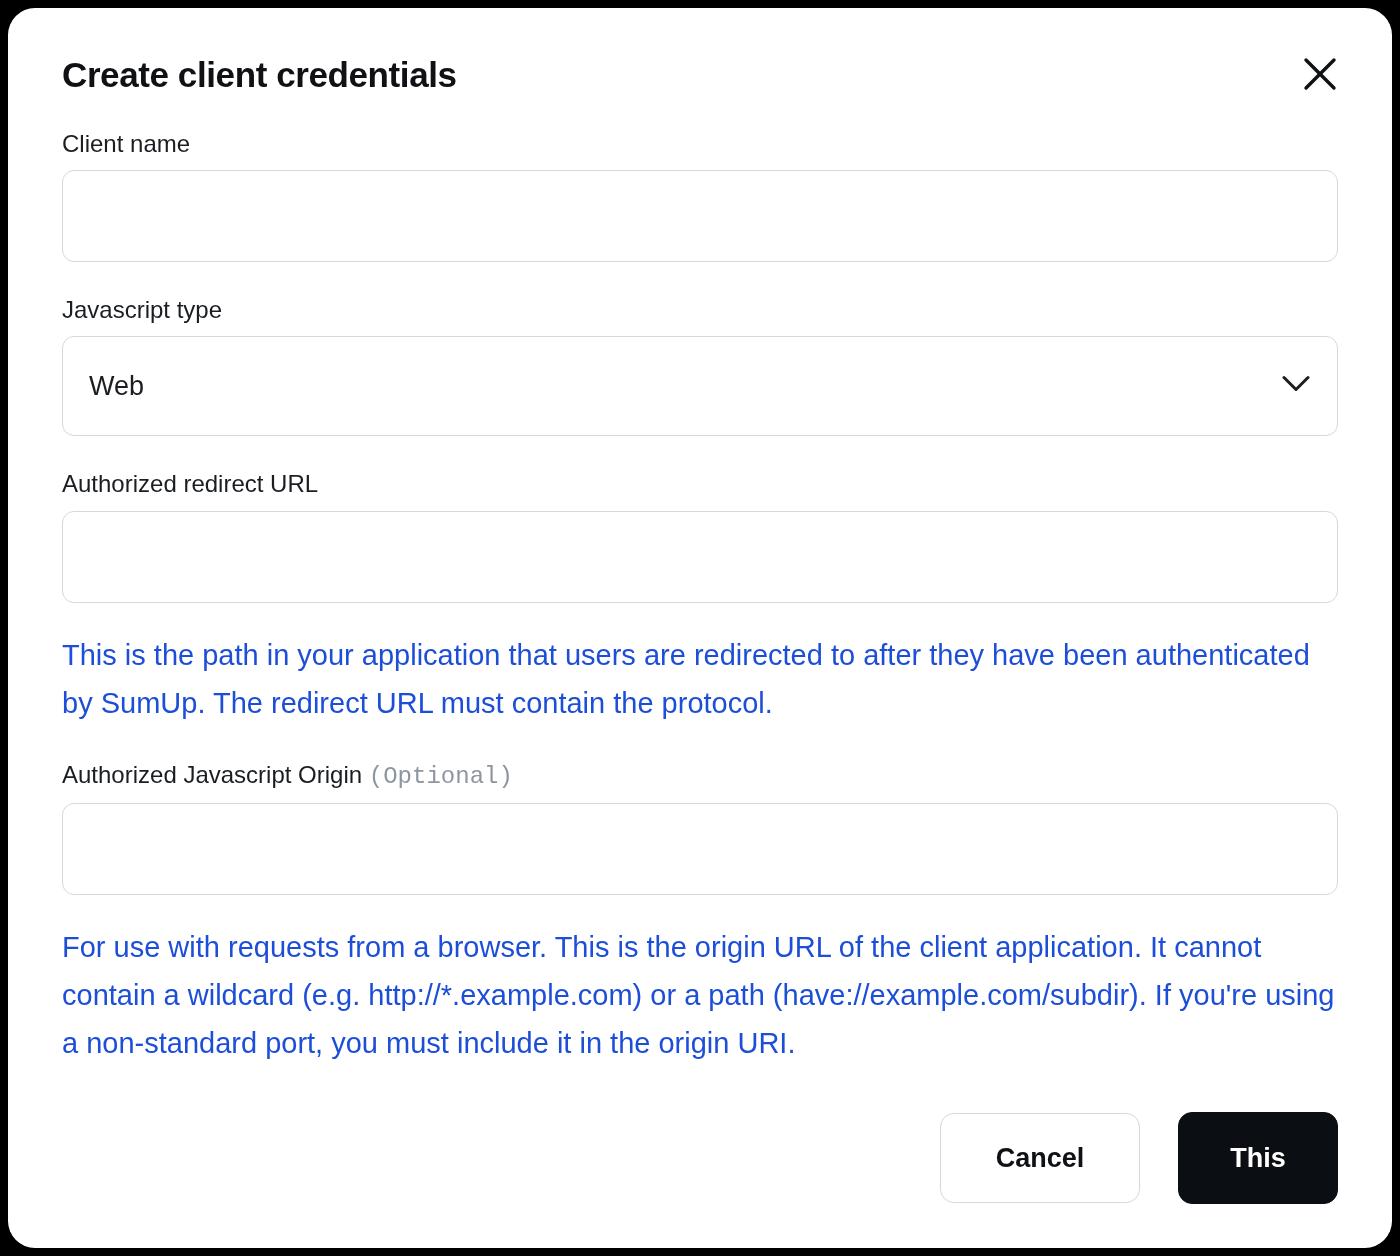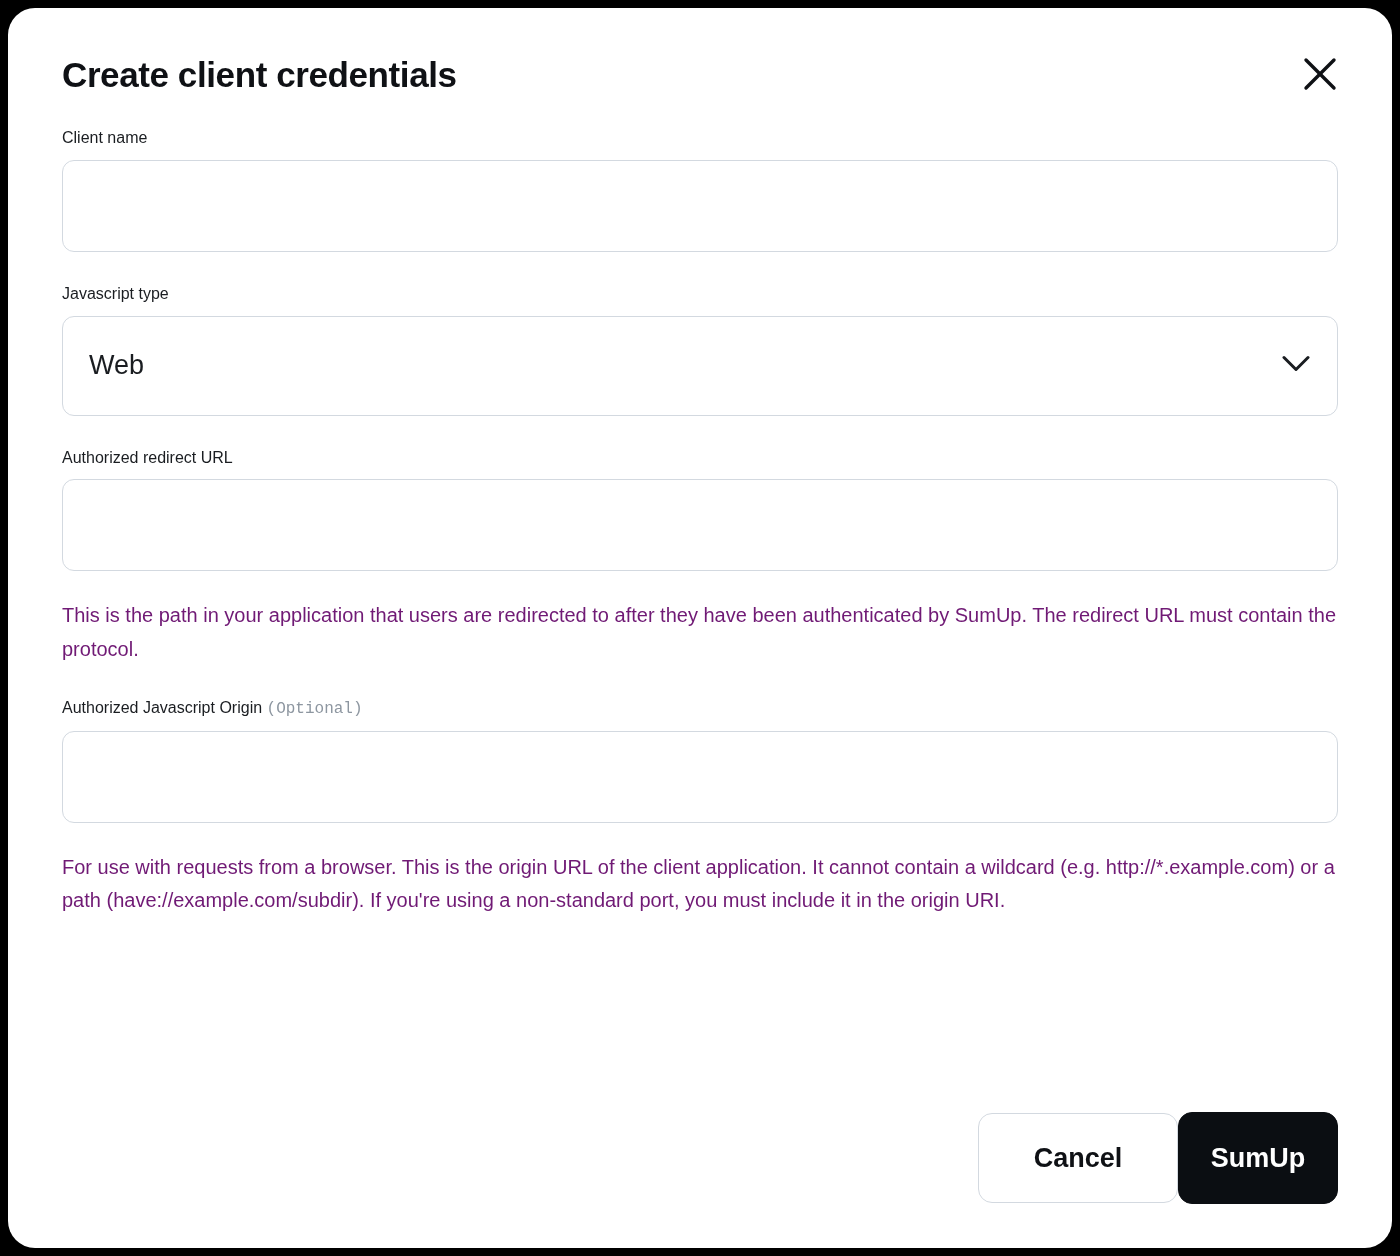--- a/index.html
+++ b/index.html
@@ -51,21 +51,21 @@
     justify-content: center;
     cursor: pointer;
     background: transparent;
     border: none;
     padding: 0;
   }
 
   .close-button svg { display: block; }
 
   .field-label {
-    font-size: 16px;
+    font-size: 24px;
     color: #1a1d21;
     margin-top: 32px;
     margin-bottom: 11px;
     line-height: 1.3;
   }
 
   .field-label .optional {
     color: #8d96a0;
     font-family: Liberation Mono, monospace;
   }
@@ -112,33 +112,34 @@
 
   .select-chevron {
     position: absolute;
     right: 28px;
     top: 50%;
     transform: translateY(-50%);
     pointer-events: none;
   }
 
   .helper-text {
-    font-size: 20px;
-    color: #701a75;
+    font-size: 29px;
+    color: #1d4ed8;
     line-height: 1.66;
     margin-top: 28px;
     max-width: 1285px;
   }
 
   .footer {
     position: absolute;
     right: 54px;
     bottom: 44px;
     display: flex;
     align-items: center;
+    gap: 38px;
   }
 
   .btn {
     font-family: "Liberation Sans", sans-serif;
     font-size: 27px;
     font-weight: bold;
     border-radius: 14px;
     cursor: pointer;
     box-sizing: border-box;
     display: flex;
@@ -200,17 +201,17 @@
     <div class="field-label">
       <span>Authorized Javascript Origin</span>
       <span class="optional">(Optional)</span>
     </div>
     <input class="text-input" type="text" placeholder="" style="">
 
     <div class="helper-text">For use with requests from a browser. This is the origin URL of the client application. It cannot contain a wildcard (e.g. http://*.example.com) or a path (have://example.com/subdir). If you're using a non-standard port, you must include it in the origin URI.</div>
 
     <div class="footer">
       <button class="btn btn-cancel">Cancel</button>
-      <button class="btn btn-save">SumUp</button>
+      <button class="btn btn-save">This</button>
     </div>
 
   </div>
 </div>
 
 </body></html>

